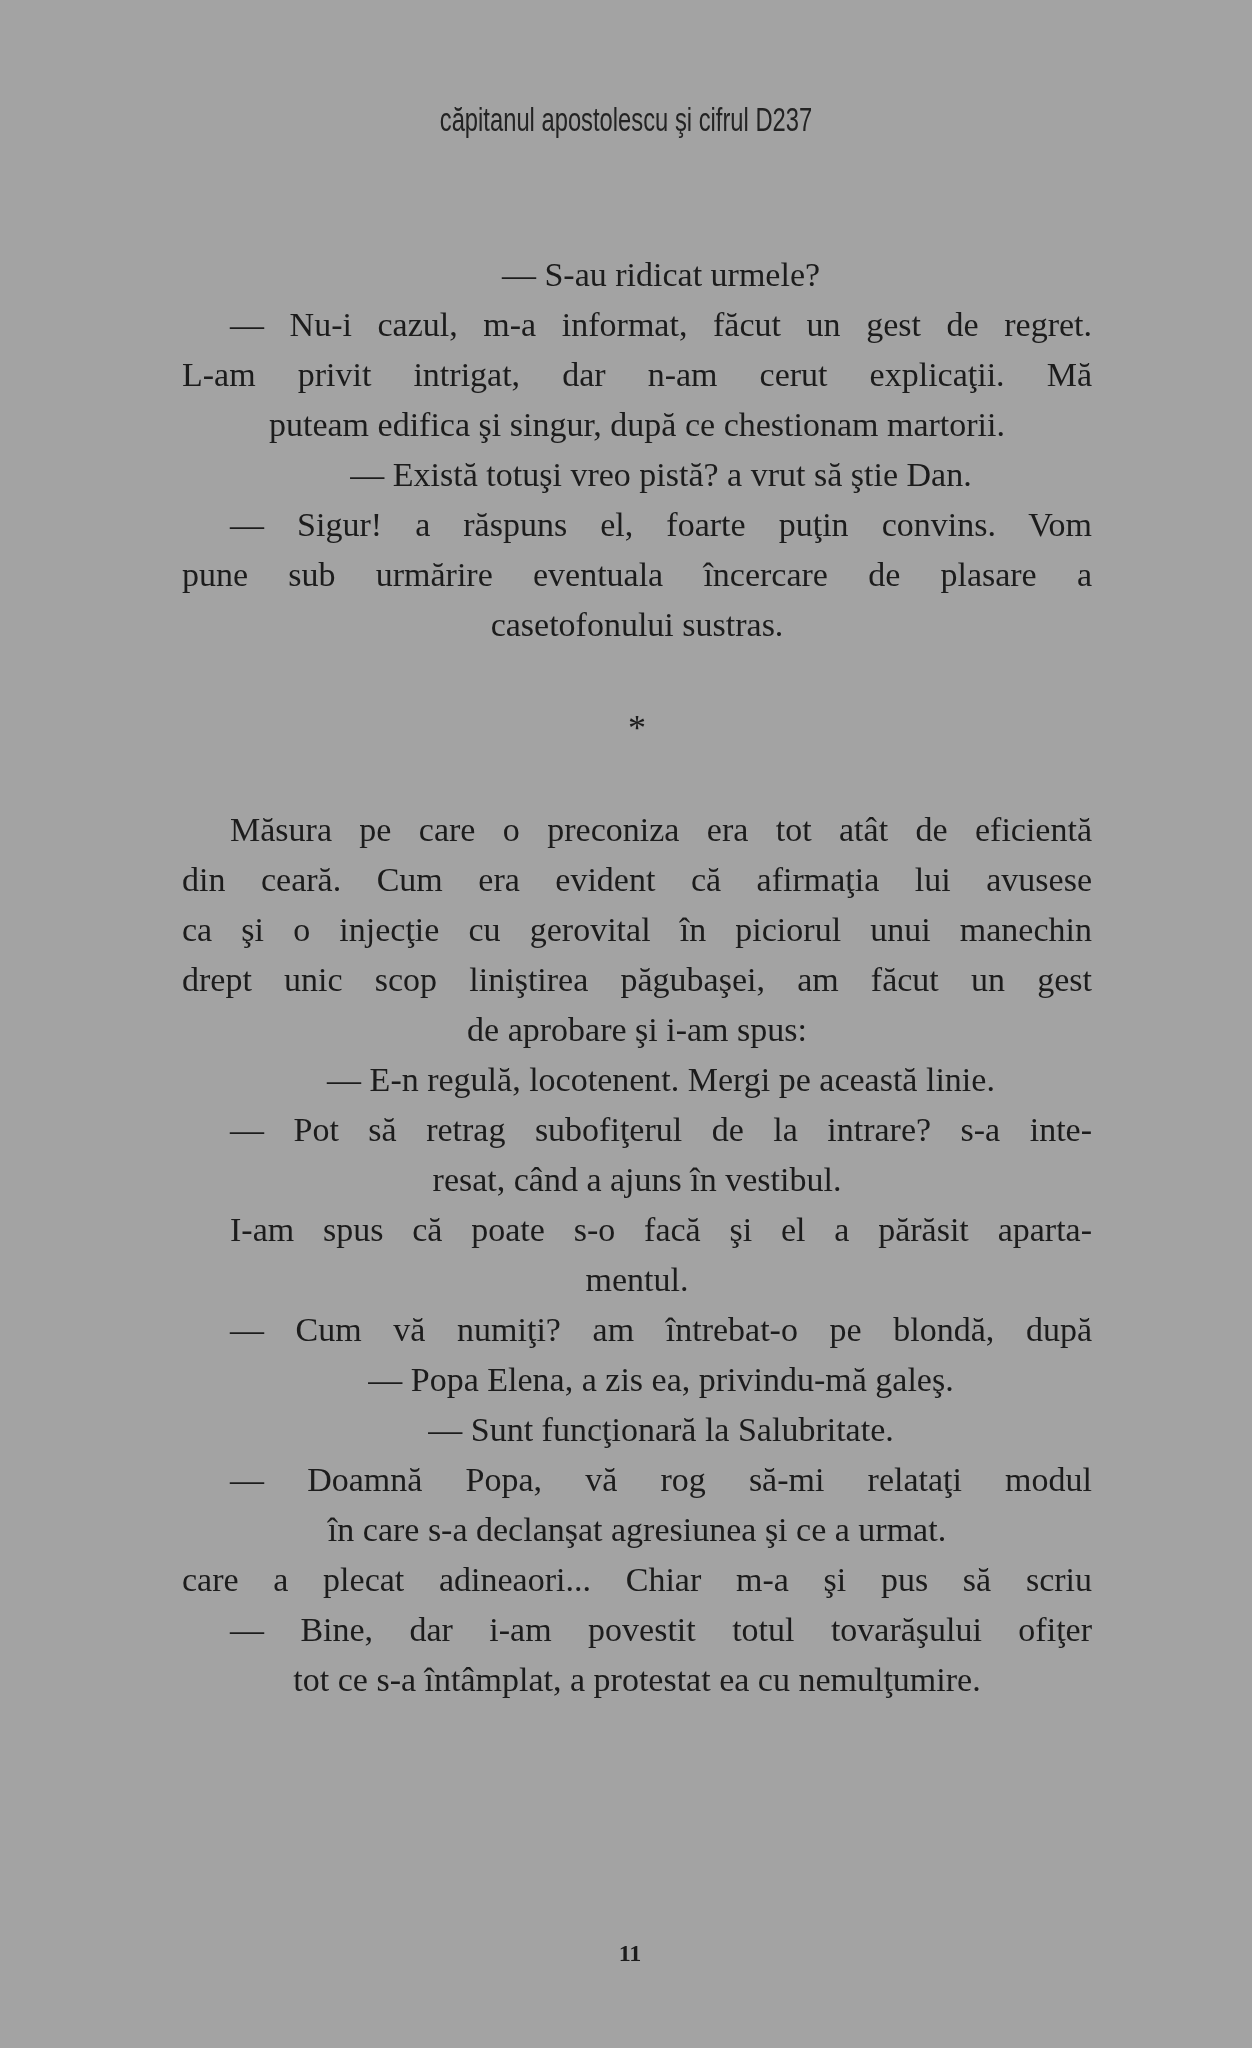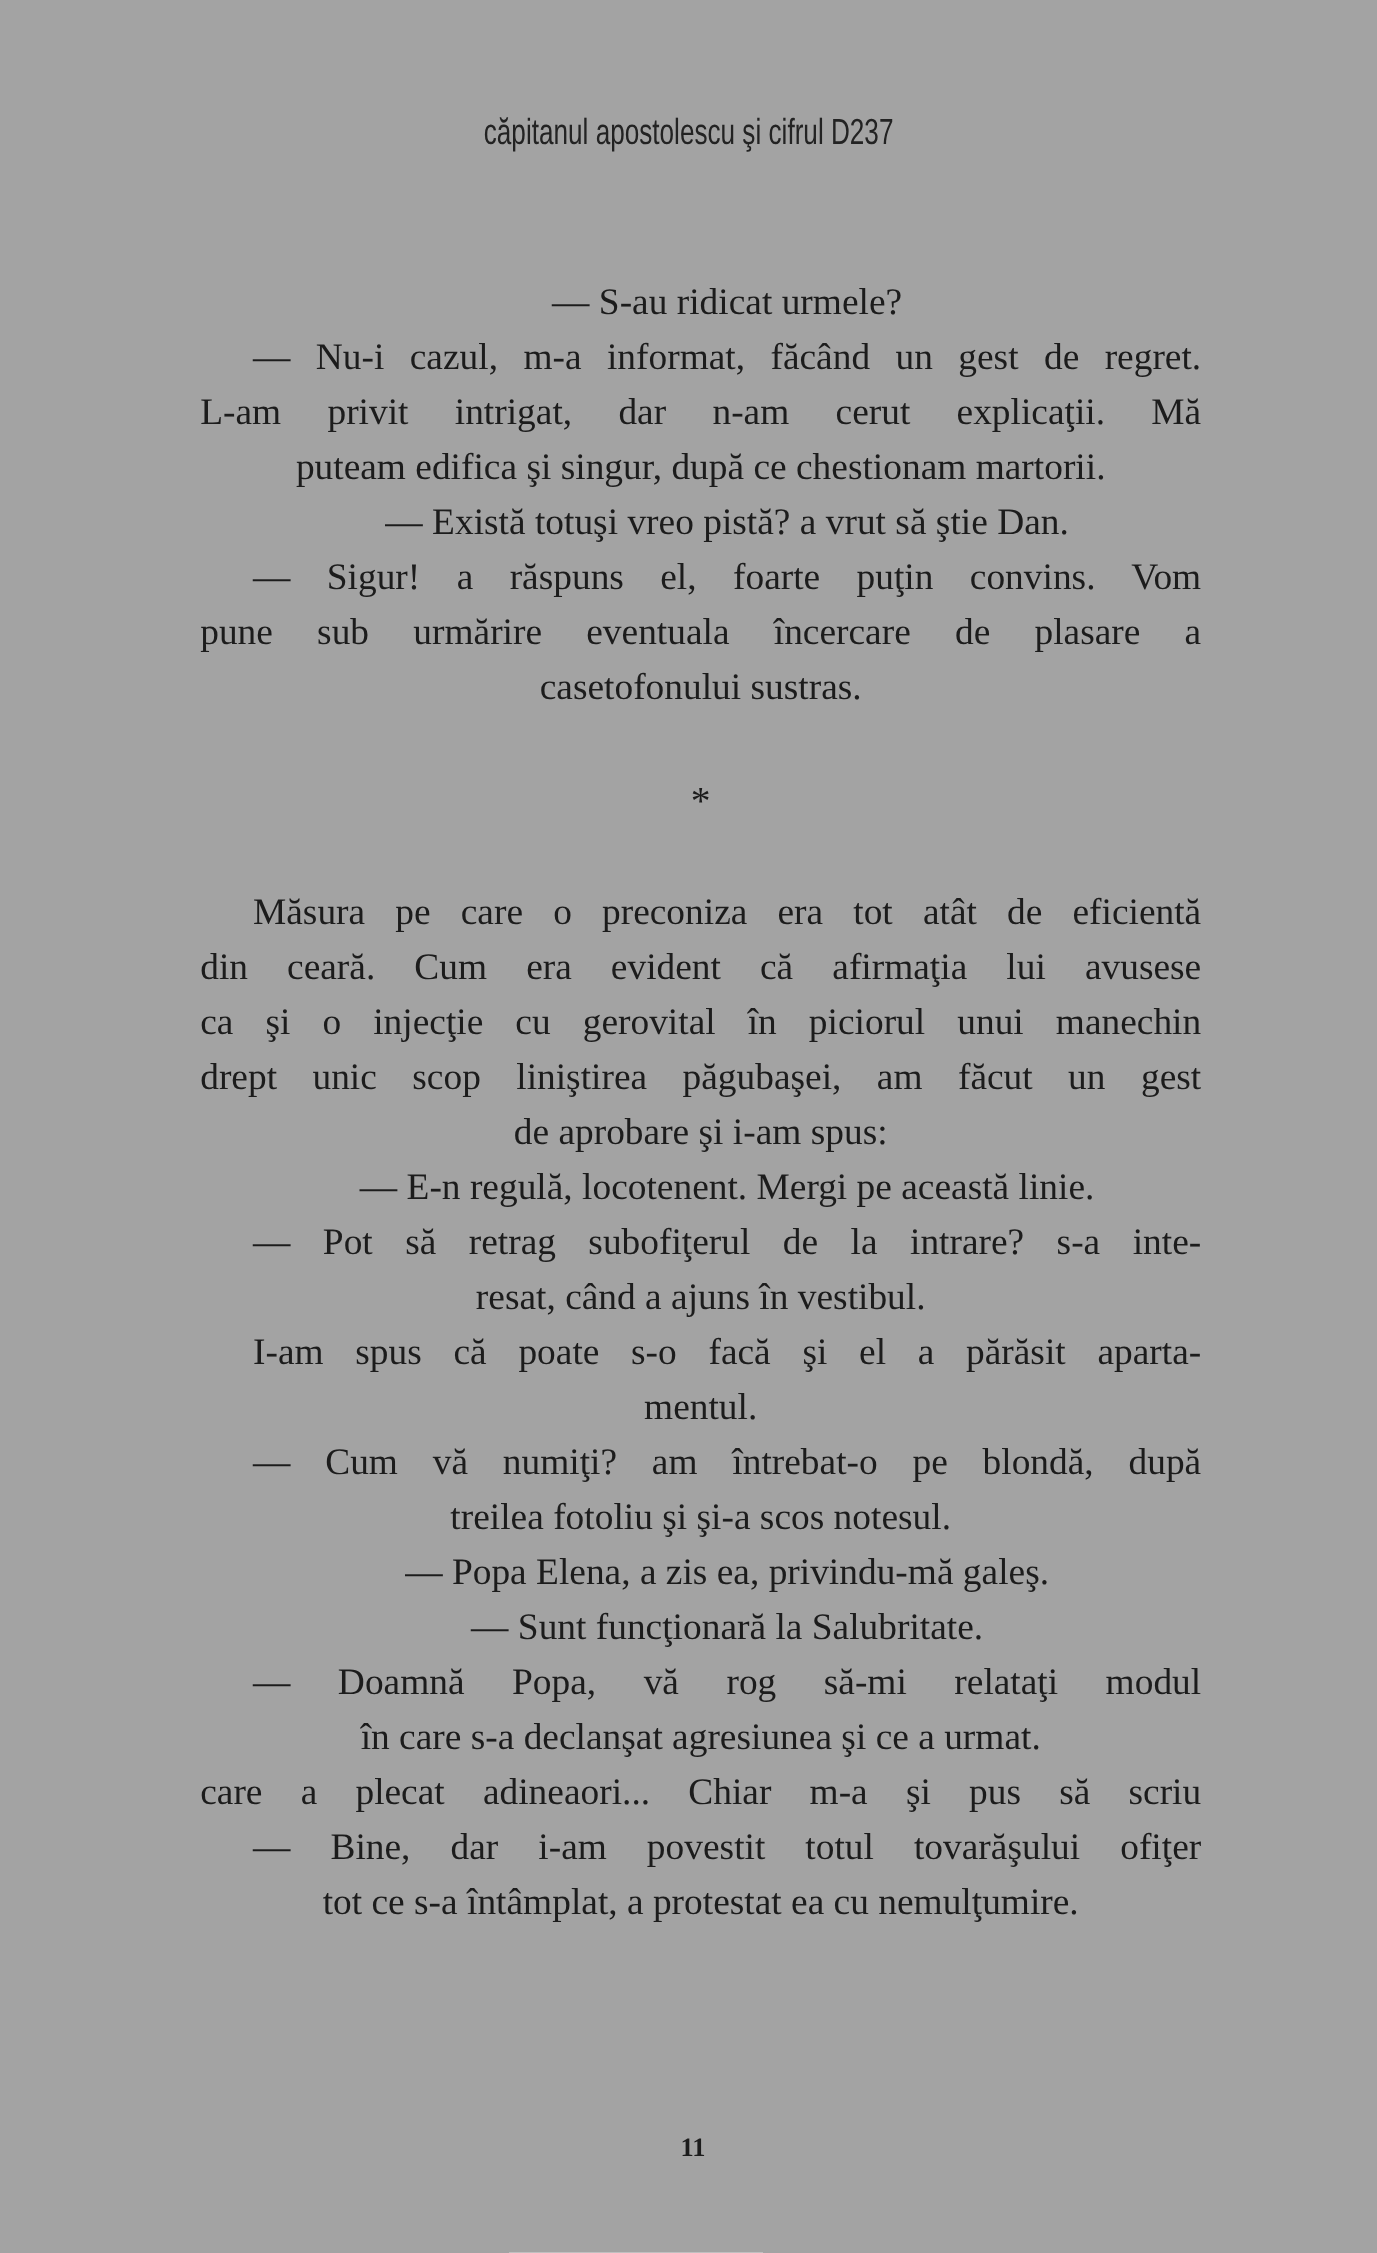--- a/index.html
+++ b/index.html
@@ -65,40 +65,39 @@
 </style>
 </head>
 <body>
 
 <div class="page">
 
   <div class="running-header">căpitanul apostolescu şi cifrul D237</div>
 
   <div class="page-body">
       <div class="line first">— S-au ridicat urmele?</div>
-      <div class="line first just">— Nu-i cazul, m-a informat, făcând un gest de regret.</div>
+      <div class="line first just">— Nu-i cazul, m-a informat, făcut un gest de regret.</div>
       <div class="line just">L-am privit intrigat, dar n-am cerut explicaţii. Mă</div>
       <div class="line">puteam edifica şi singur, după ce chestionam martorii.</div>
       <div class="line first">— Există totuşi vreo pistă? a vrut să ştie Dan.</div>
       <div class="line first just">— Sigur! a răspuns el, foarte puţin convins. Vom</div>
       <div class="line just">pune sub urmărire eventuala încercare de plasare a</div>
       <div class="line">casetofonului sustras.</div>
       <div class="separator">*</div>
       <div class="line first just">Măsura pe care o preconiza era tot atât de eficientă</div>
       <div class="line just">din ceară. Cum era evident că afirmaţia lui avusese</div>
       <div class="line just">ca şi o injecţie cu gerovital în piciorul unui manechin</div>
       <div class="line just">drept unic scop liniştirea păgubaşei, am făcut un gest</div>
       <div class="line">de aprobare şi i-am spus:</div>
       <div class="line first">— E-n regulă, locotenent. Mergi pe această linie.</div>
       <div class="line first just">— Pot să retrag subofiţerul de la intrare? s-a inte-</div>
       <div class="line">resat, când a ajuns în vestibul.</div>
       <div class="line first just">I-am spus că poate s-o facă şi el a părăsit aparta-</div>
       <div class="line">mentul.</div>
       <div class="line first just">— Cum vă numiţi? am întrebat-o pe blondă, după</div>
-      <div class="line">treilea fotoliu şi şi-a scos notesul.</div>
       <div class="line first">— Popa Elena, a zis ea, privindu-mă galeş.</div>
       <div class="line first">— Sunt funcţionară la Salubritate.</div>
       <div class="line first just">— Doamnă Popa, vă rog să-mi relataţi modul</div>
       <div class="line">în care s-a declanşat agresiunea şi ce a urmat.</div>
       <div class="line just">care a plecat adineaori... Chiar m-a şi pus să scriu</div>
       <div class="line first just">— Bine, dar i-am povestit totul tovarăşului ofiţer</div>
       <div class="line">tot ce s-a întâmplat, a protestat ea cu nemulţumire.</div>
     </div>
 
   <div class="page-number">11</div>

